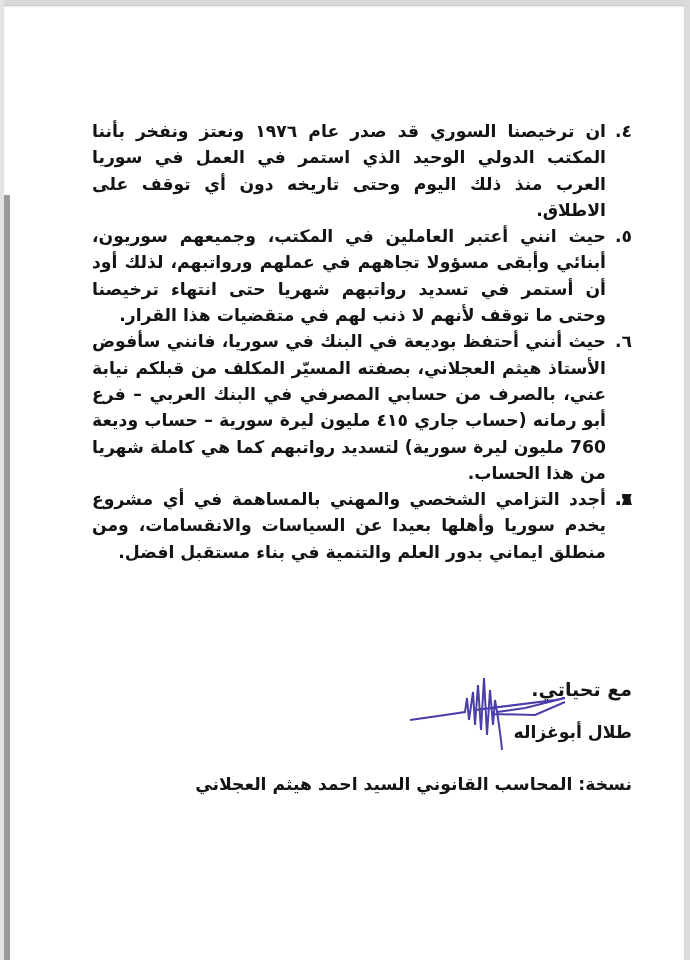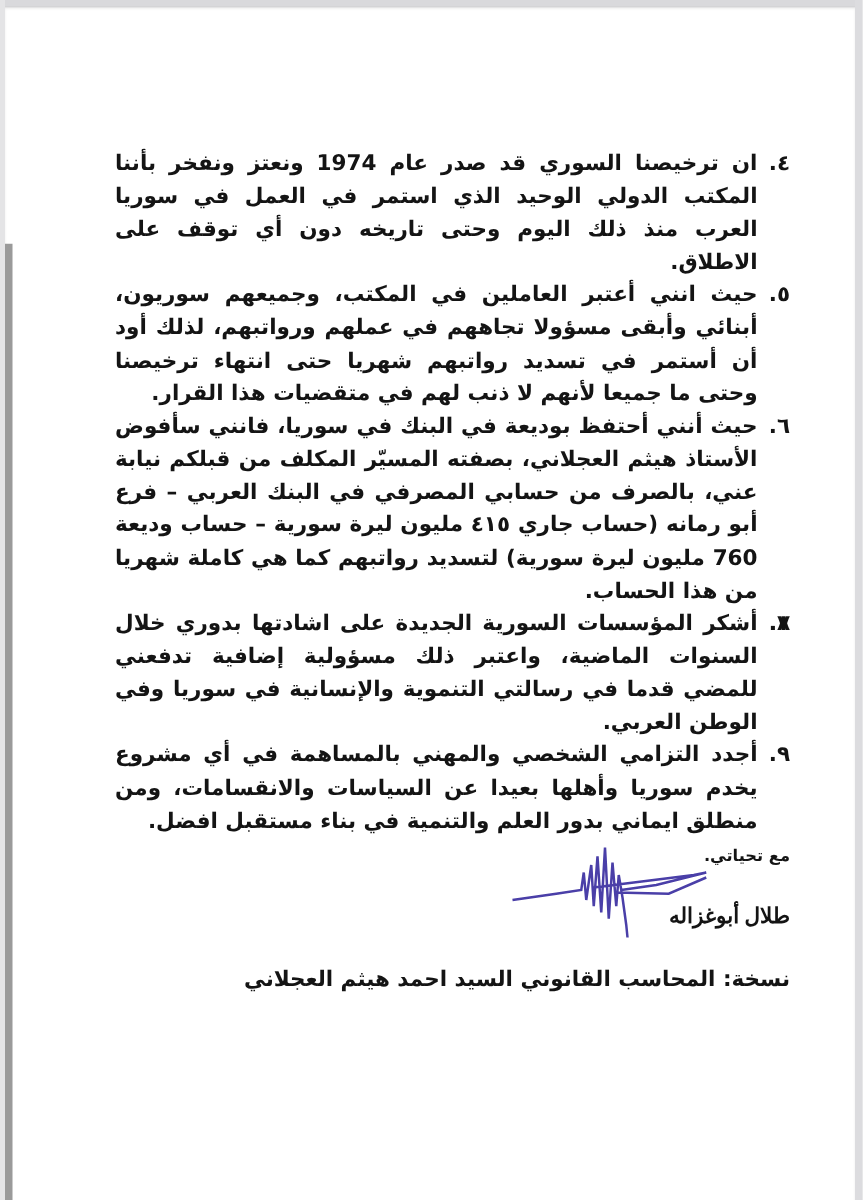--- a/index.html
+++ b/index.html
@@ -33,25 +33,25 @@
     color: #141414;
     font-size: 17.2px; line-height: 26.3px; font-weight: bold;
   }
   ol.items { list-style: none; margin: 0; padding: 0; }
   ol.items li { position: relative; padding-right: 26px; }
   .num {
     position: absolute; right: 0; top: 0;
   }
   .closing {
     position: absolute; right: 58px; top: 678px;
-    direction: rtl; font-size: 13px; font-weight: bold; color: #141414;
+    direction: rtl; font-size: 19px; font-weight: bold; color: #141414;
   }
   .signer {
     position: absolute; right: 58px; top: 722px;
-    direction: rtl; font-size: 17.2px; font-weight: bold; color: #141414; font-family: Liberation Serif, serif;
+    direction: rtl; font-size: 17.2px; font-weight: bold; color: #141414;
   }
   .copy {
     position: absolute; right: 58px; top: 774px;
     direction: rtl; font-size: 17.2px; font-weight: bold; color: #141414; margin-left: 48px;
   }
   .signature {
     position: absolute; left: 405px; top: 670px; width: 175px; height: 85px;
   }
 </style>
 </head>
@@ -59,25 +59,25 @@
 
 <div class="left-edge"></div>
 <div class="right-edge"></div>
 
 <div class="page">
 </div>
 <div class="left-bar"></div>
 
 <div class="content">
   <ol class="items">
-    <li><span class="num">٤.</span><span>ان ترخيصنا السوري قد صدر عام 1974 ونعتز ونفخر بأننا المكتب الدولي الوحيد الذي استمر في العمل في سوريا العرب منذ ذلك اليوم وحتى تاريخه دون أي توقف على الاطلاق.</span></li>
-    <li><span class="num">٥.</span><span>حيث انني أعتبر العاملين في المكتب، وجميعهم سوريون، أبنائي وأبقى مسؤولا تجاههم في عملهم ورواتبهم، لذلك أود أن أستمر في تسديد رواتبهم شهريا حتى انتهاء ترخيصنا وحتى ما جميعا لأنهم لا ذنب لهم في متقضيات هذا القرار.</span></li>
+    <li><span class="num">٤.</span><span>ان ترخيصنا السوري قد صدر عام ١٩٧٦ ونعتز ونفخر بأننا المكتب الدولي الوحيد الذي استمر في العمل في سوريا العرب منذ ذلك اليوم وحتى تاريخه دون أي توقف على الاطلاق.</span></li>
+    <li><span class="num">٥.</span><span>حيث انني أعتبر العاملين في المكتب، وجميعهم سوريون، أبنائي وأبقى مسؤولا تجاههم في عملهم ورواتبهم، لذلك أود أن أستمر في تسديد رواتبهم شهريا حتى انتهاء ترخيصنا وحتى ما توقف لأنهم لا ذنب لهم في متقضيات هذا القرار.</span></li>
     <li><span class="num">٦.</span><span>حيث أنني أحتفظ بوديعة في البنك في سوريا، فانني سأفوض الأستاذ هيثم العجلاني، بصفته المسيّر المكلف من قبلكم نيابة عني، بالصرف من حسابي المصرفي في البنك العربي – فرع أبو رمانه (حساب جاري ٤١٥ مليون ليرة سورية – حساب وديعة 760 مليون ليرة سورية) لتسديد رواتبهم كما هي كاملة شهريا من هذا الحساب.</span></li>
     <li><span class="num">٧.</span></li>
-    <li><span class="num">٨.</span><span>أشكر المؤسسات السورية الجديدة على اشادتها بدوري خلال السنوات الماضية، واعتبر ذلك مسؤولية إضافية تدفعني للمضي قدما في رسالتي التنموية والإنسانية في سوريا وفي الوطن العربي.</span></li>
+    <li><span class="num">٨.</span></li>
     <li><span class="num">٩.</span><span>أجدد التزامي الشخصي والمهني بالمساهمة في أي مشروع يخدم سوريا وأهلها بعيدا عن السياسات والانقسامات، ومن منطلق ايماني بدور العلم والتنمية في بناء مستقبل افضل.</span></li>
   </ol>
 </div>
 
 <div class="closing">مع تحياتي.</div>
 
 <svg class="signature" viewBox="0 0 175 85">
   <path id="sig-path" fill="none" stroke-width="2" d="M5 50 L40 45 L60 42 L62 28 L64 50 L68 22 L70 55 L73 15 L76 60 L79 8 L82 65 L85 20 L88 55 L90 30 L93 48 L96 70 L97 80 M70 40 L150 30 L160 28 L120 38 L92 42 M88 44 L130 45 L160 32" stroke="#4a3fa8"></path>
 </svg>
 

